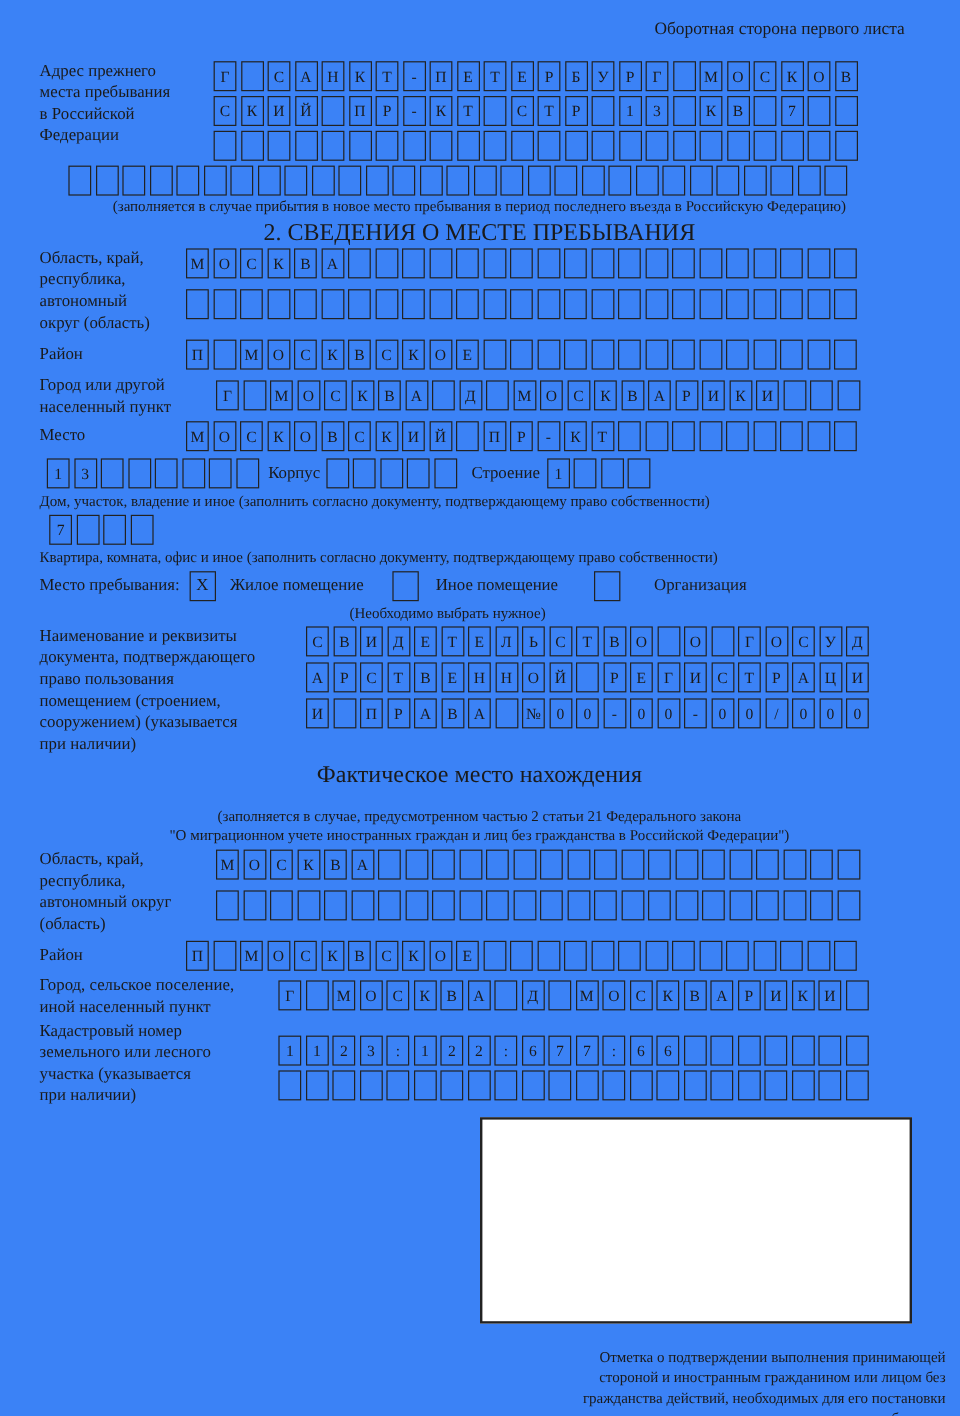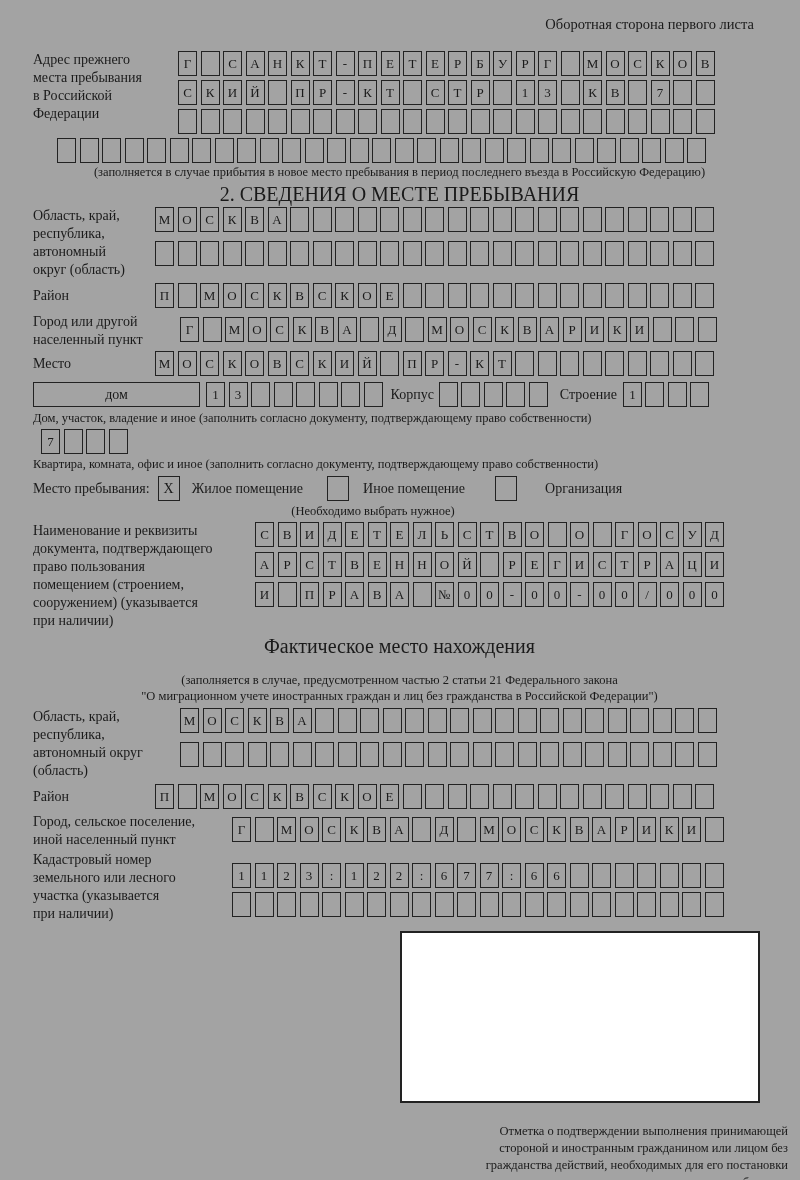--- a/index.html
+++ b/index.html
@@ -1,18 +1,18 @@
 <!DOCTYPE html>
 <html><head>
 <meta charset="utf-8">
 <style>
   html,body{margin:0;padding:0;background:#fff;}
   .page{
     position:relative;width:800px;height:1180px;box-sizing:border-box;
-    background:#a3a3a3;color:#1a1a1a;
+    background:#3b82f6;color:#1a1a1a;
     font-family:"Liberation Serif","DejaVu Serif",serif;
     padding:16px 34px 0 33px;overflow:hidden;
   }
   .hdr{ text-align:right;font-size:14.5px;line-height:17px;padding-right:12px; }
   .flex{ display:flex;align-items:flex-start; }
   .lbl{ font-size:14px;line-height:18px;white-space:pre-line;flex-shrink:0; }
   .cellcol{ display:flex;flex-direction:column;row-gap:4px; }
   .cellrow{ display:flex;gap:3.5px; }
   .cell{
     width:17px;height:23px;border:1.5px solid #222;flex-shrink:0;
@@ -310,21 +310,20 @@
         <span class="cell"></span>
         <span class="cell"></span>
         <span class="cell"></span>
         <span class="cell"></span>
         <span class="cell"></span>
         <span class="cell"></span>
       </div>
   </div>
 
   <div class="flex" style="margin-top:5px;">
-    <div class="widebox" style="width:165px;">дом</div>
     <div class="cellrow" style="margin-left:6px;">
         <span class="cell">1</span>
         <span class="cell">3</span>
         <span class="cell"></span>
         <span class="cell"></span>
         <span class="cell"></span>
         <span class="cell"></span>
         <span class="cell"></span>
         <span class="cell"></span>
       </div>

